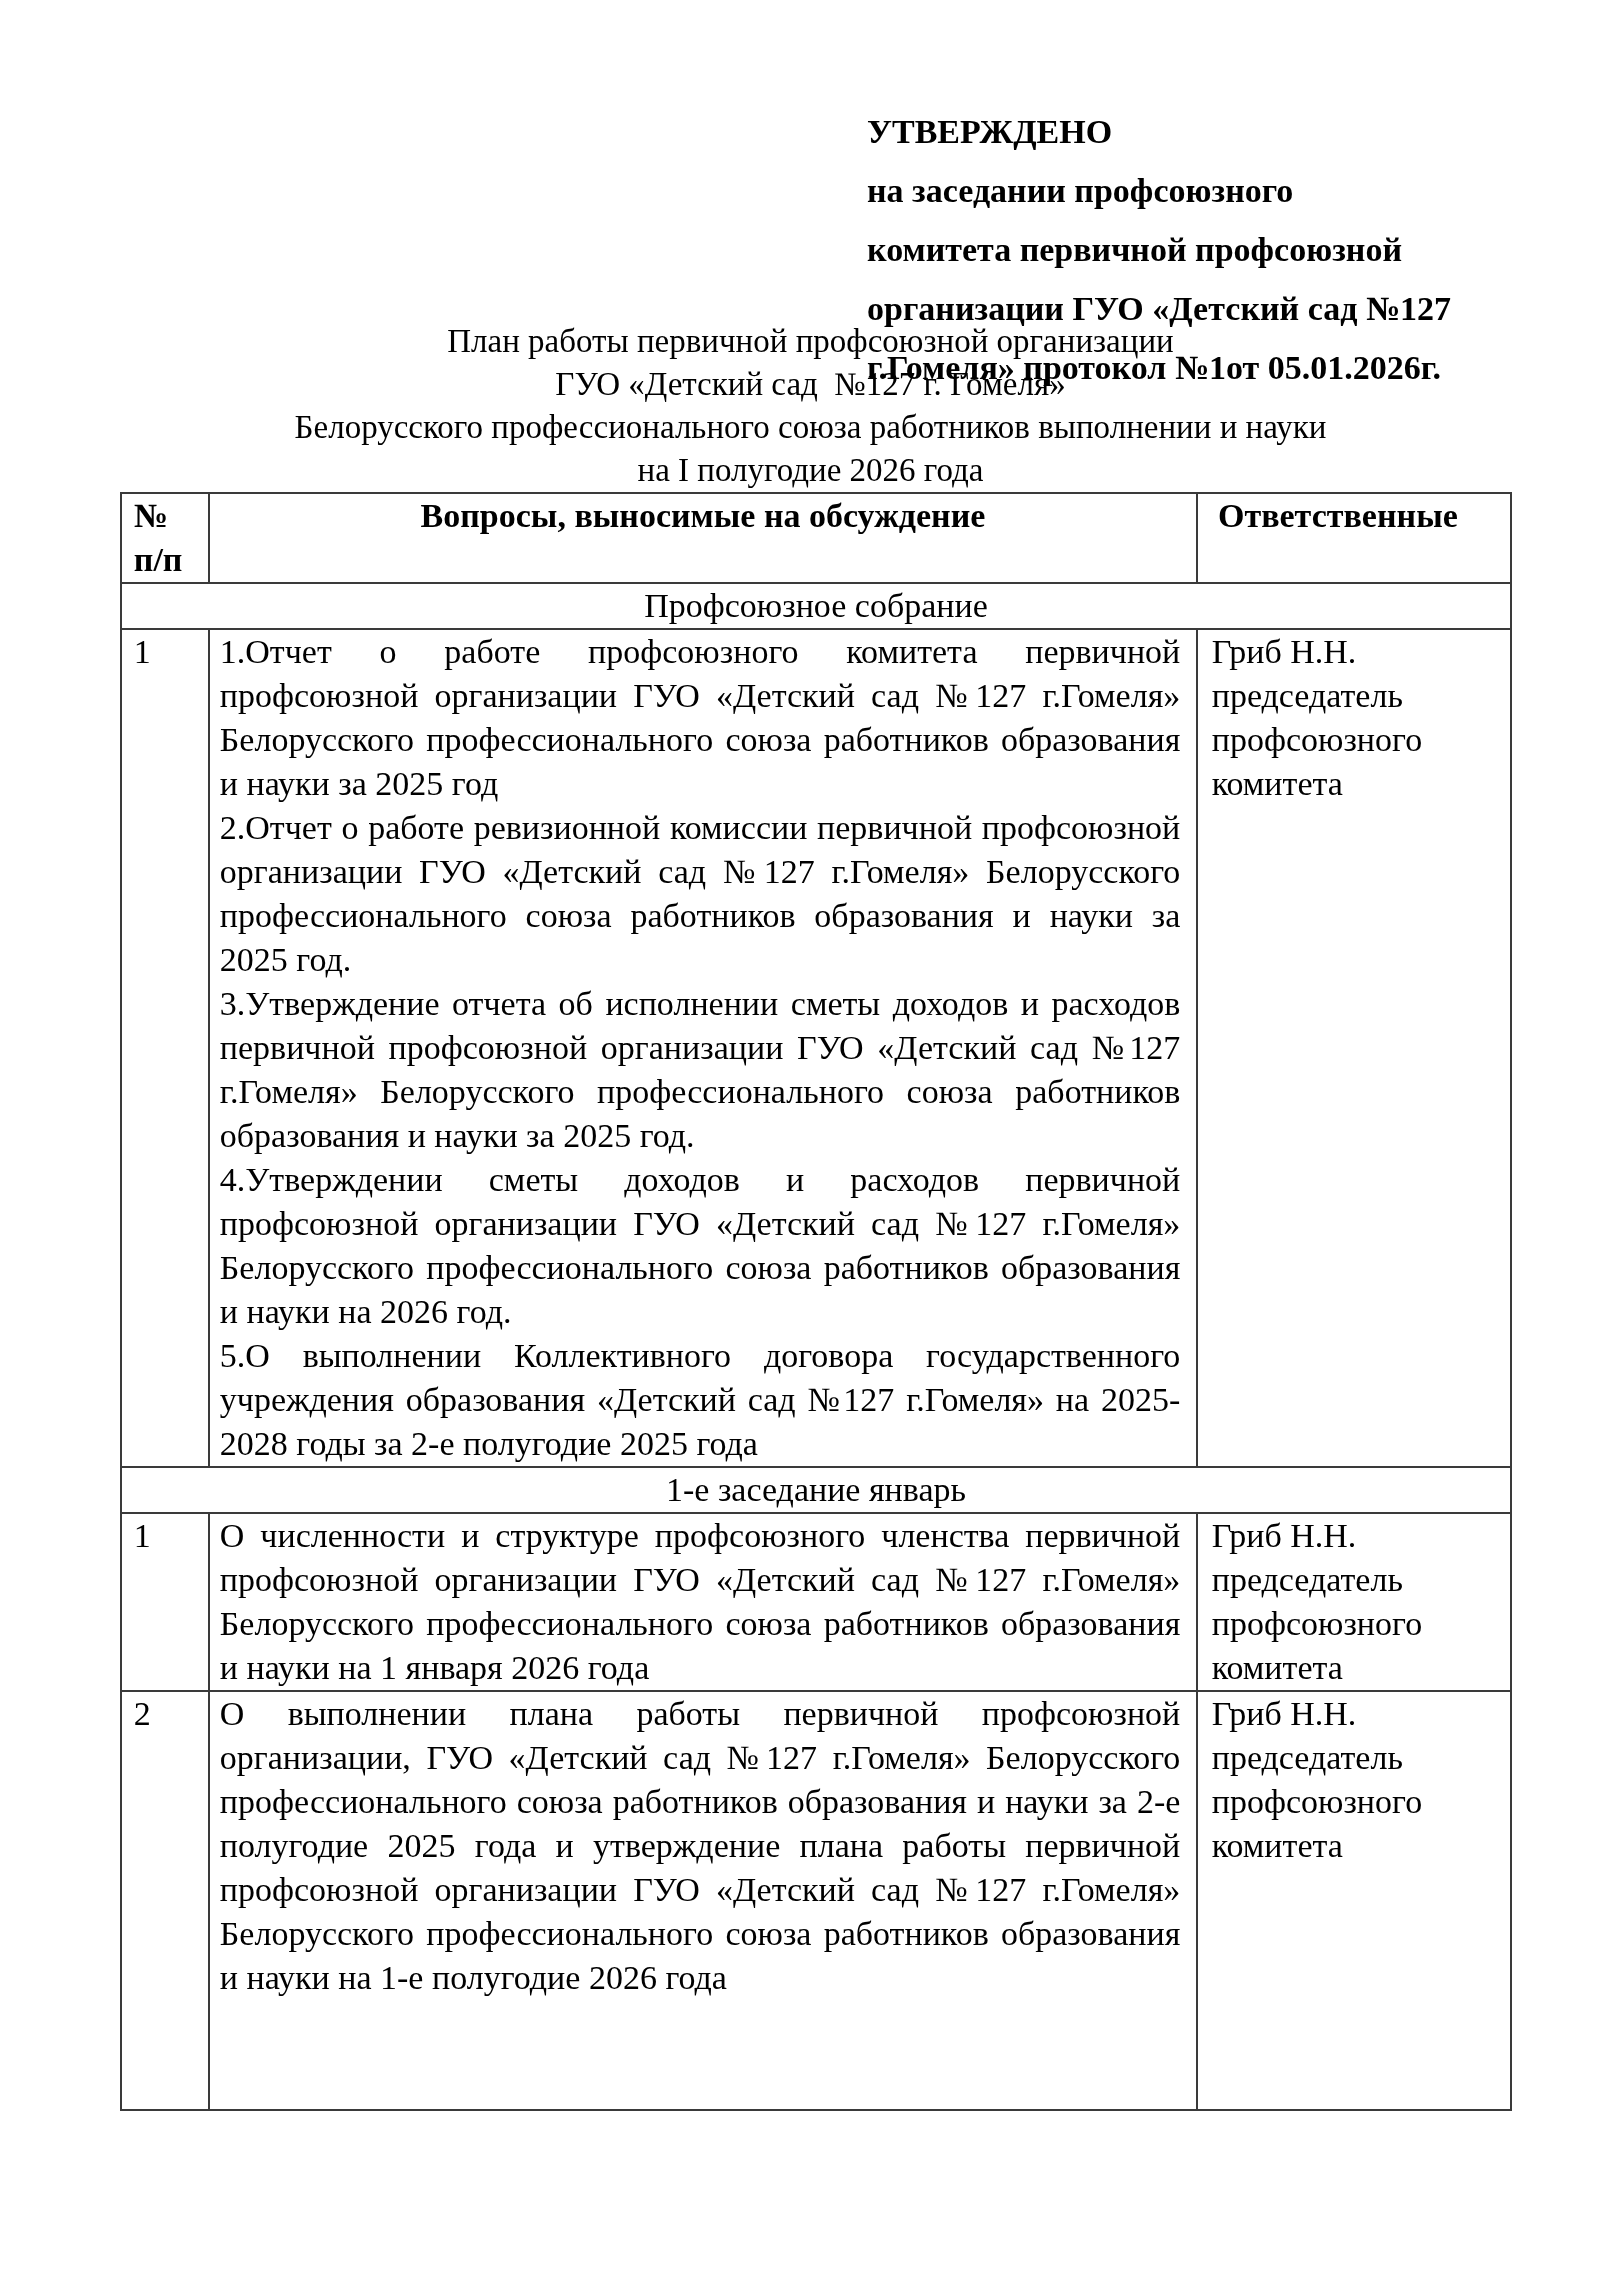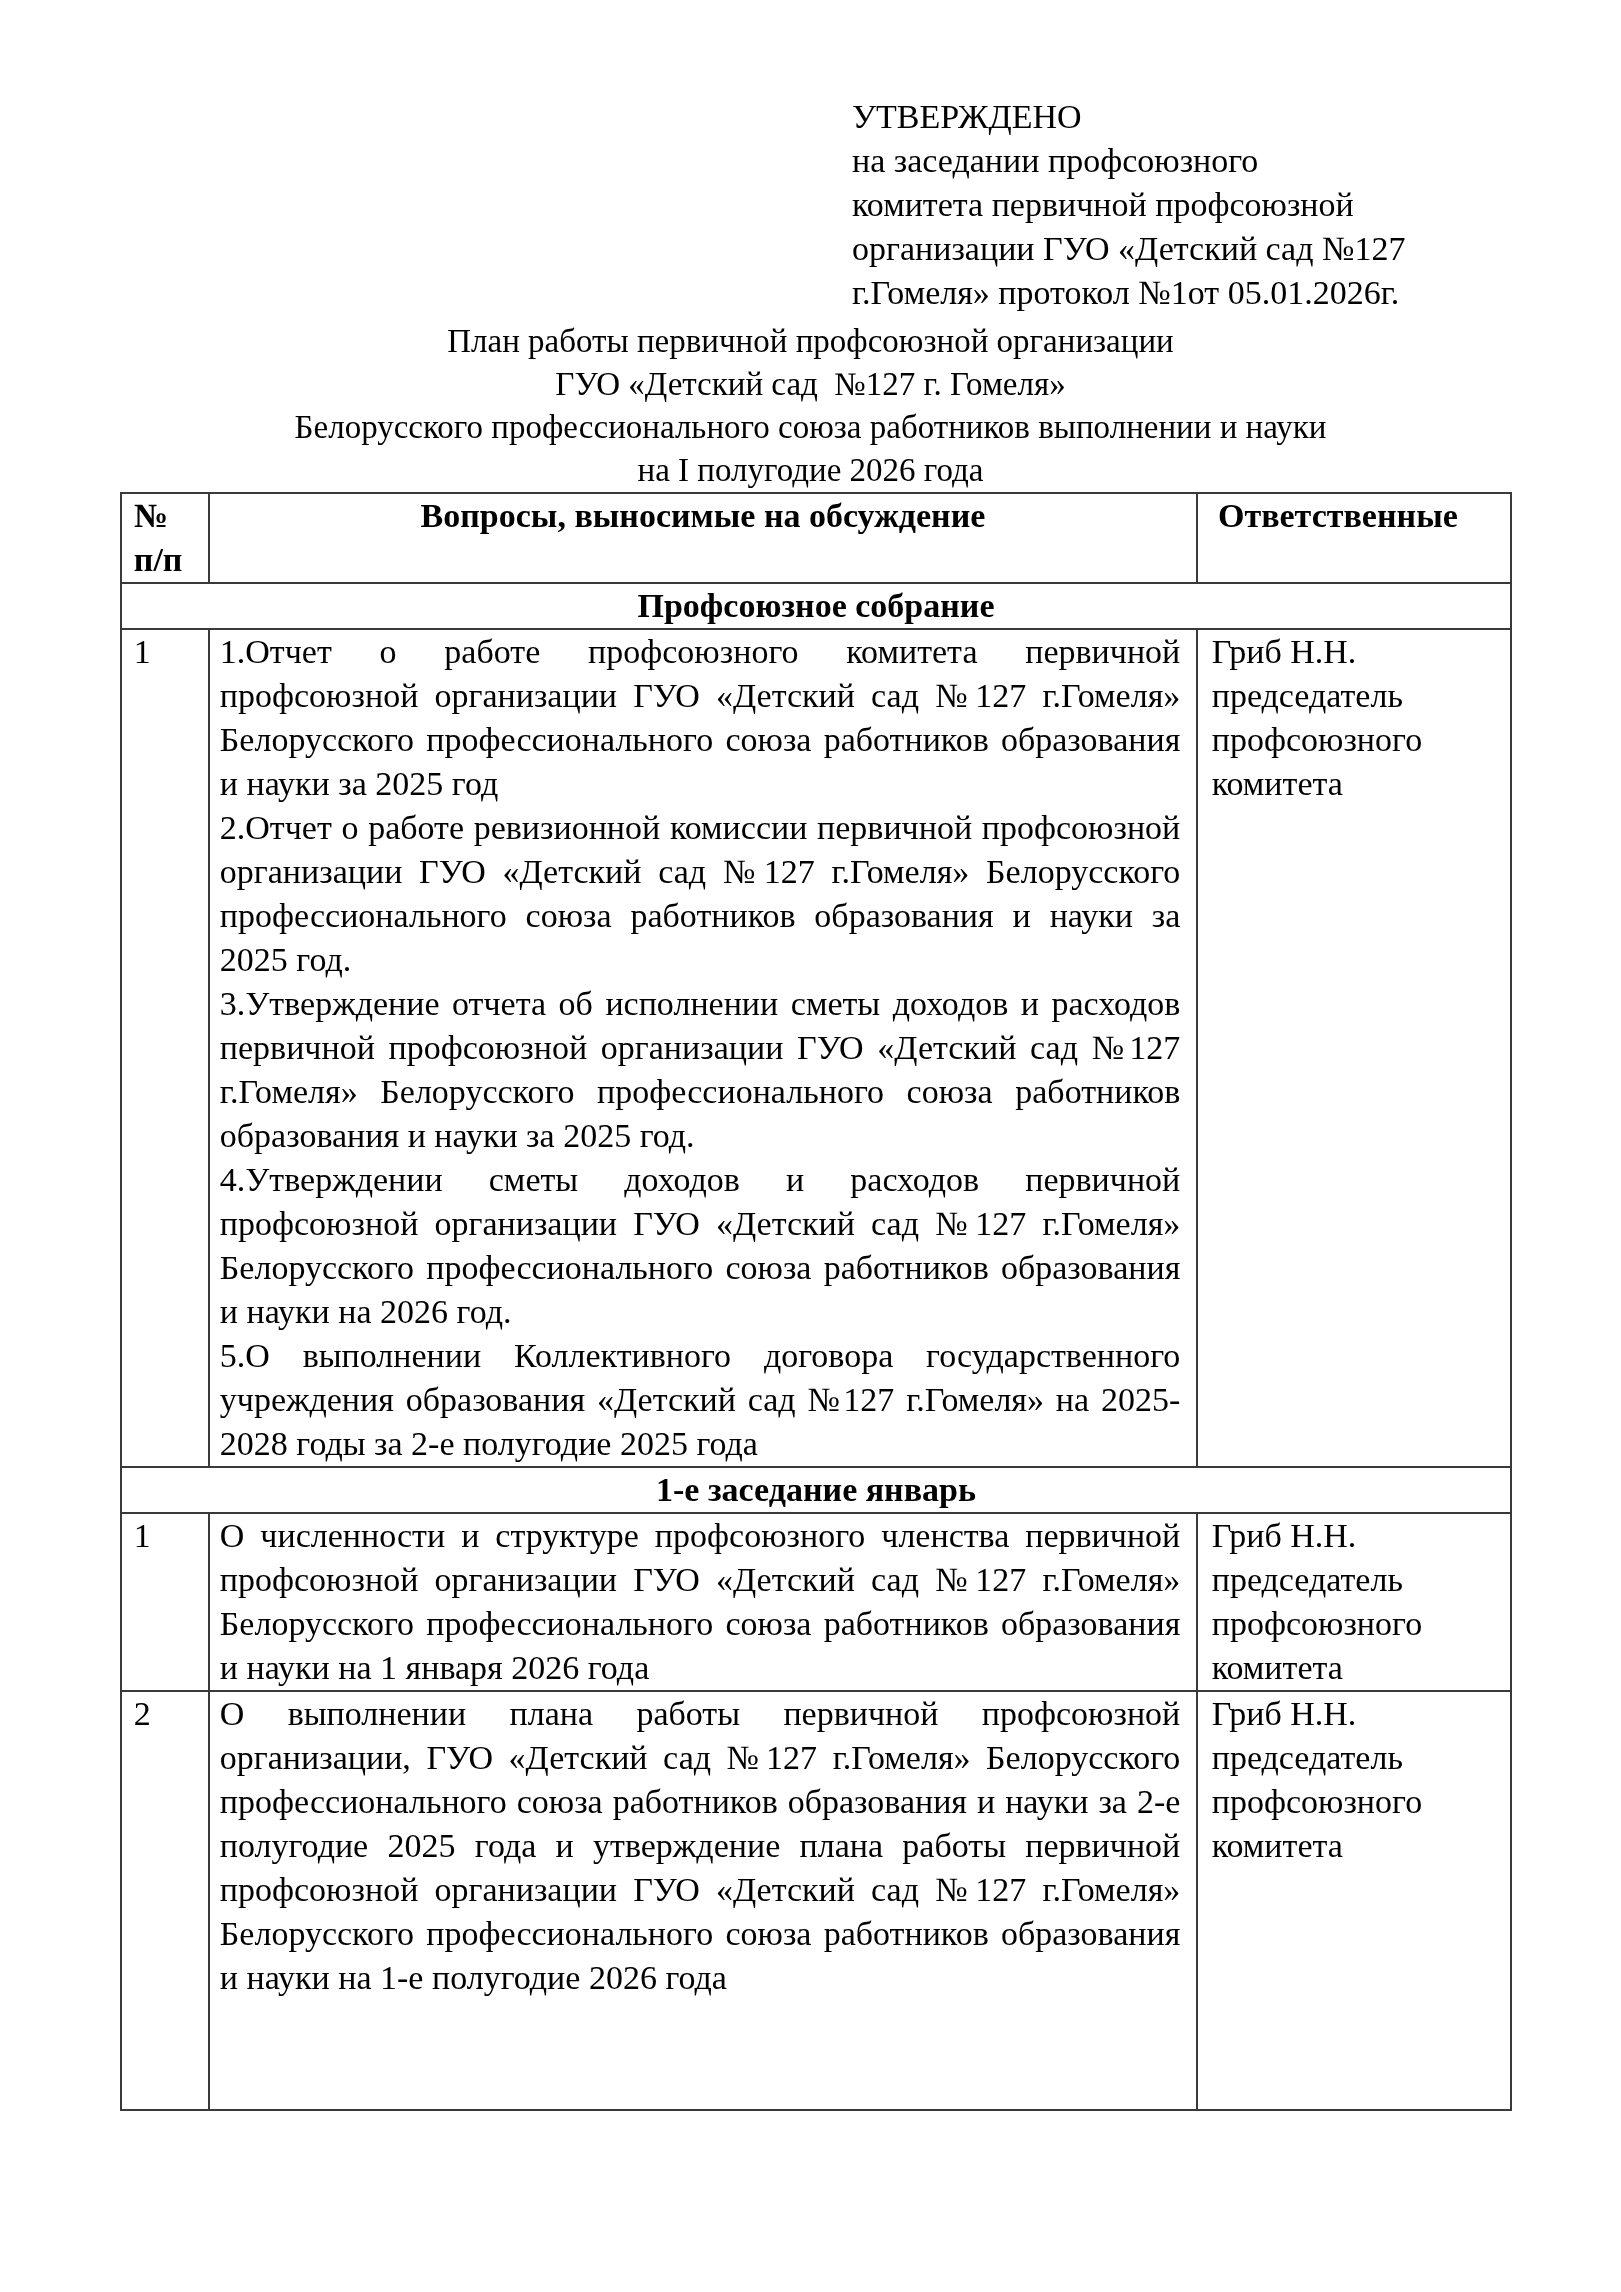--- a/index.html
+++ b/index.html
@@ -16,21 +16,21 @@
     overflow: hidden;
   }
   .approval {
     position: absolute;
     left: 852px;
     top: 95px;
     font-size: 34px;
     line-height: 44px;
     white-space: nowrap;
   }
-  .approval div { margin: 0; }
+  .approval div { margin: 15px; font-weight: bold; }
   .title-block {
     position: absolute;
     left: 0;
     width: 1621px;
     top: 320px;
     text-align: center;
     font-size: 33px;
     line-height: 43px;
   }
   .title-block div { white-space: pre; }
@@ -54,21 +54,21 @@
   .plan-table col.c-resp { width: 314px; }
   .plan-table th {
     font-weight: bold;
     text-align: center;
     height: 84px;
   }
   .plan-table th.num-h { text-align: left; padding-left: 11.8px; }
   .plan-table th.resp-h { text-align: left; padding-left: 20px; }
   .section-row td {
     text-align: center;
-    font-weight: bold;
+    font-weight: normal;
     height: 43px;
   }
   .num-cell { padding-left: 11.8px !important; }
   .q-cell {
     text-align: justify;
     text-align-last: left;
     padding-right: 15.7px !important;
     margin-top: 32px;
   }
   .q-cell div { text-align: justify; text-align-last: left; }

